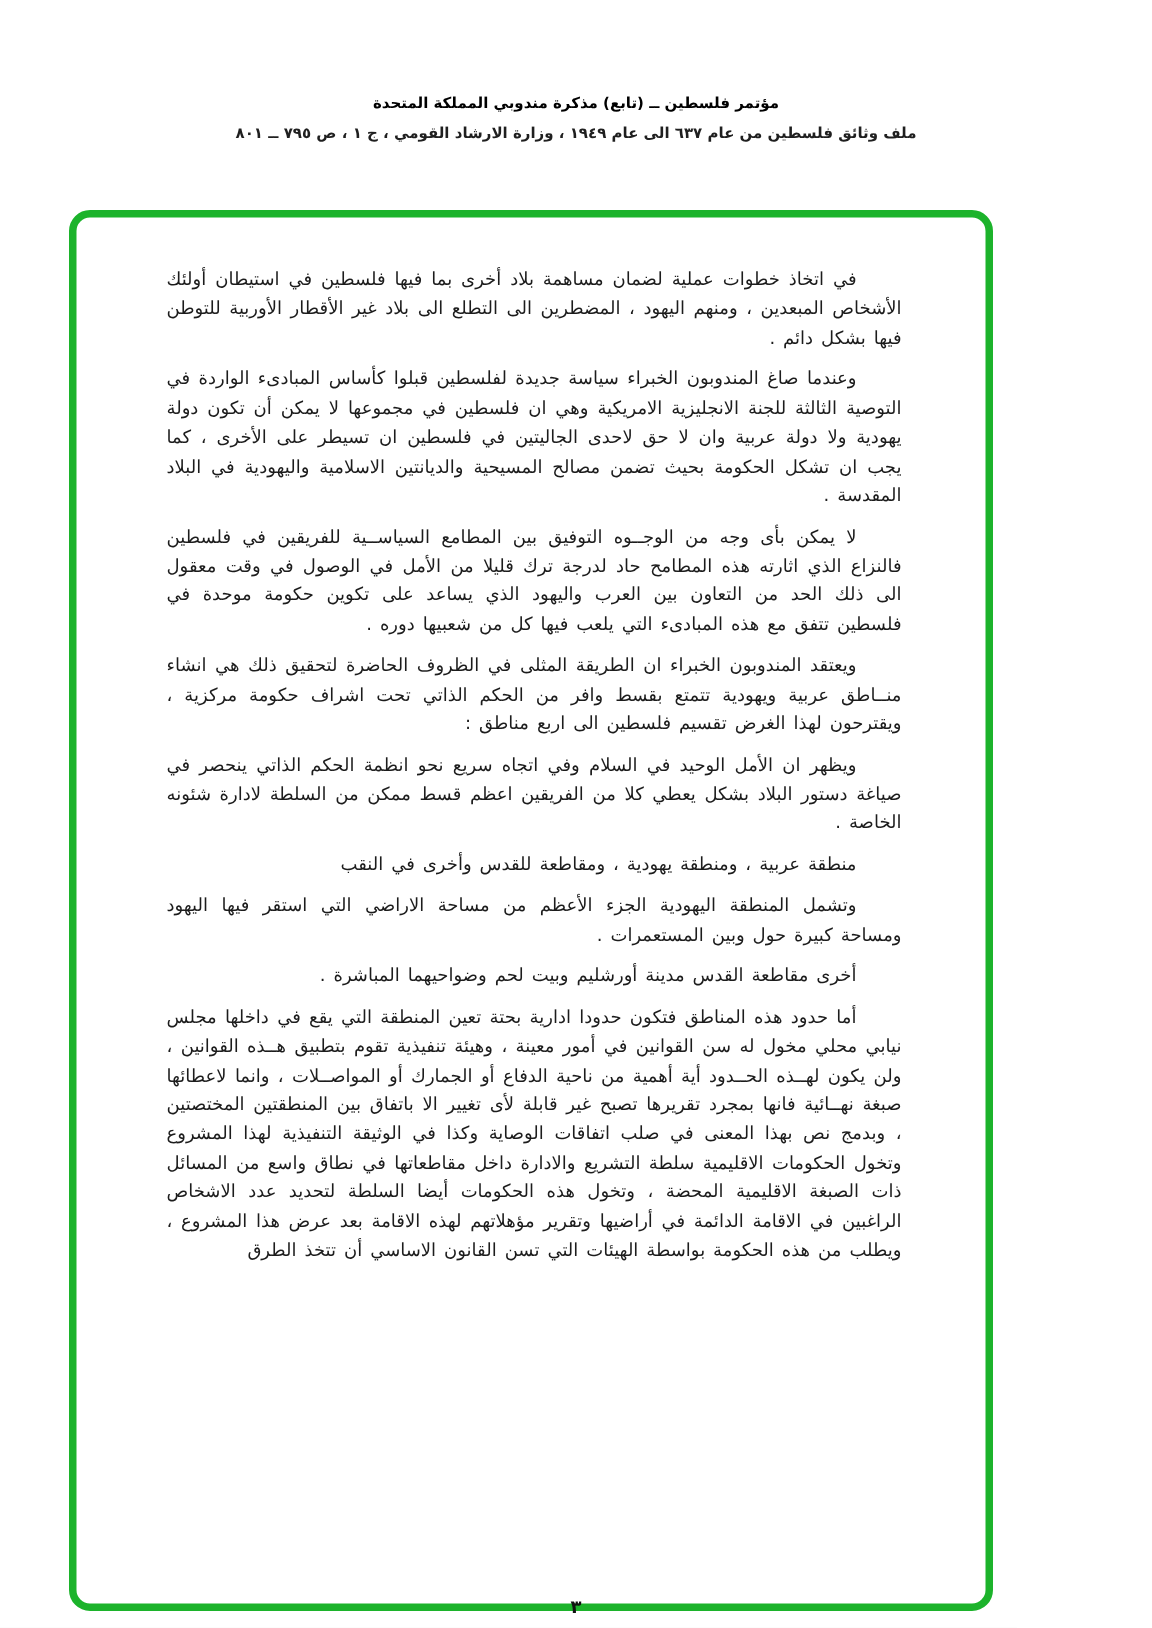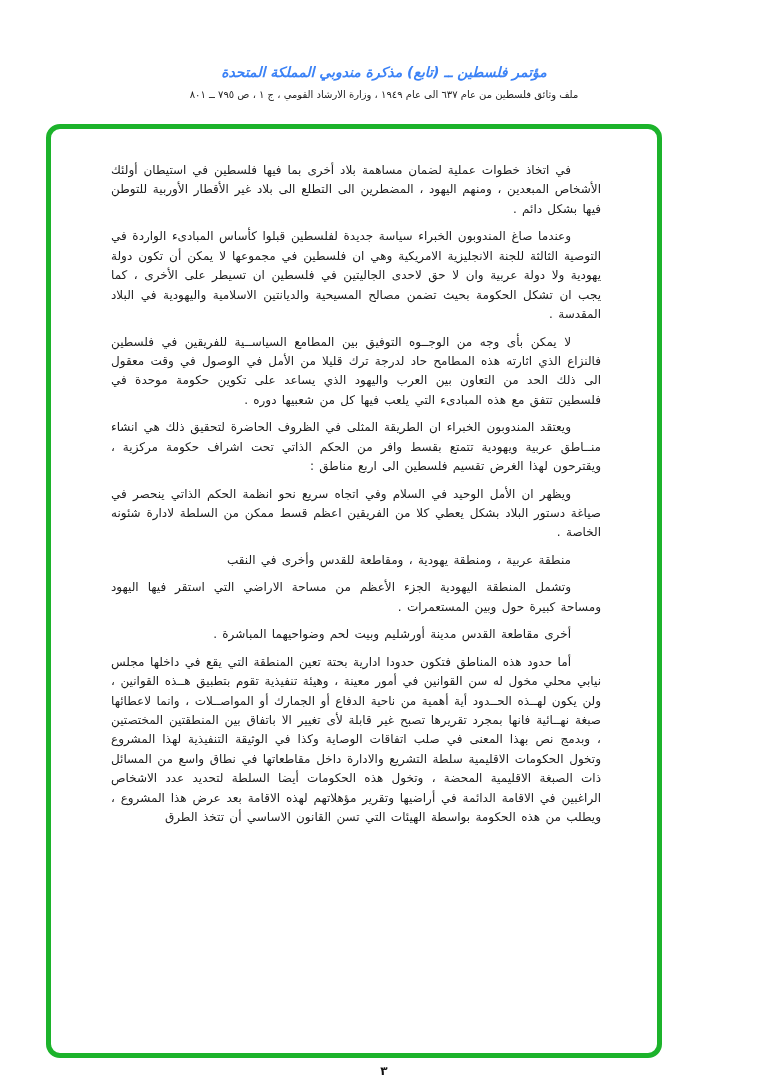--- a/index.html
+++ b/index.html
@@ -13,33 +13,33 @@
     overflow: hidden;
   }
   .page-header {
     position: absolute;
     top: 64px; left: 0;
     width: 100%;
     text-align: center;
     direction: rtl;
   }
   .doc-title {
-    font-size: 14px;
+    font-size: 10px;
     font-weight: bold;
-    color: #3b82f6;
-    font-style: italic;
+    color: #000000;
   }
   .doc-source {
     margin-top: 9px;
     font-size: 10px;
     color: #1f1f1f;
+    font-weight: bold;
   }
   .green-box {
     position: absolute;
-    left: 46px; top: 124px;
+    left: 46px; top: 140px;
     width: 616px; height: 934px;
     border: 5px solid #1cb32b;
     border-radius: 14px;
     overflow: hidden;
     background: #ffffff;
   }
   .body-text {
     direction: rtl;
     text-align: justify;
     padding: 32px 56px 0 60px;

